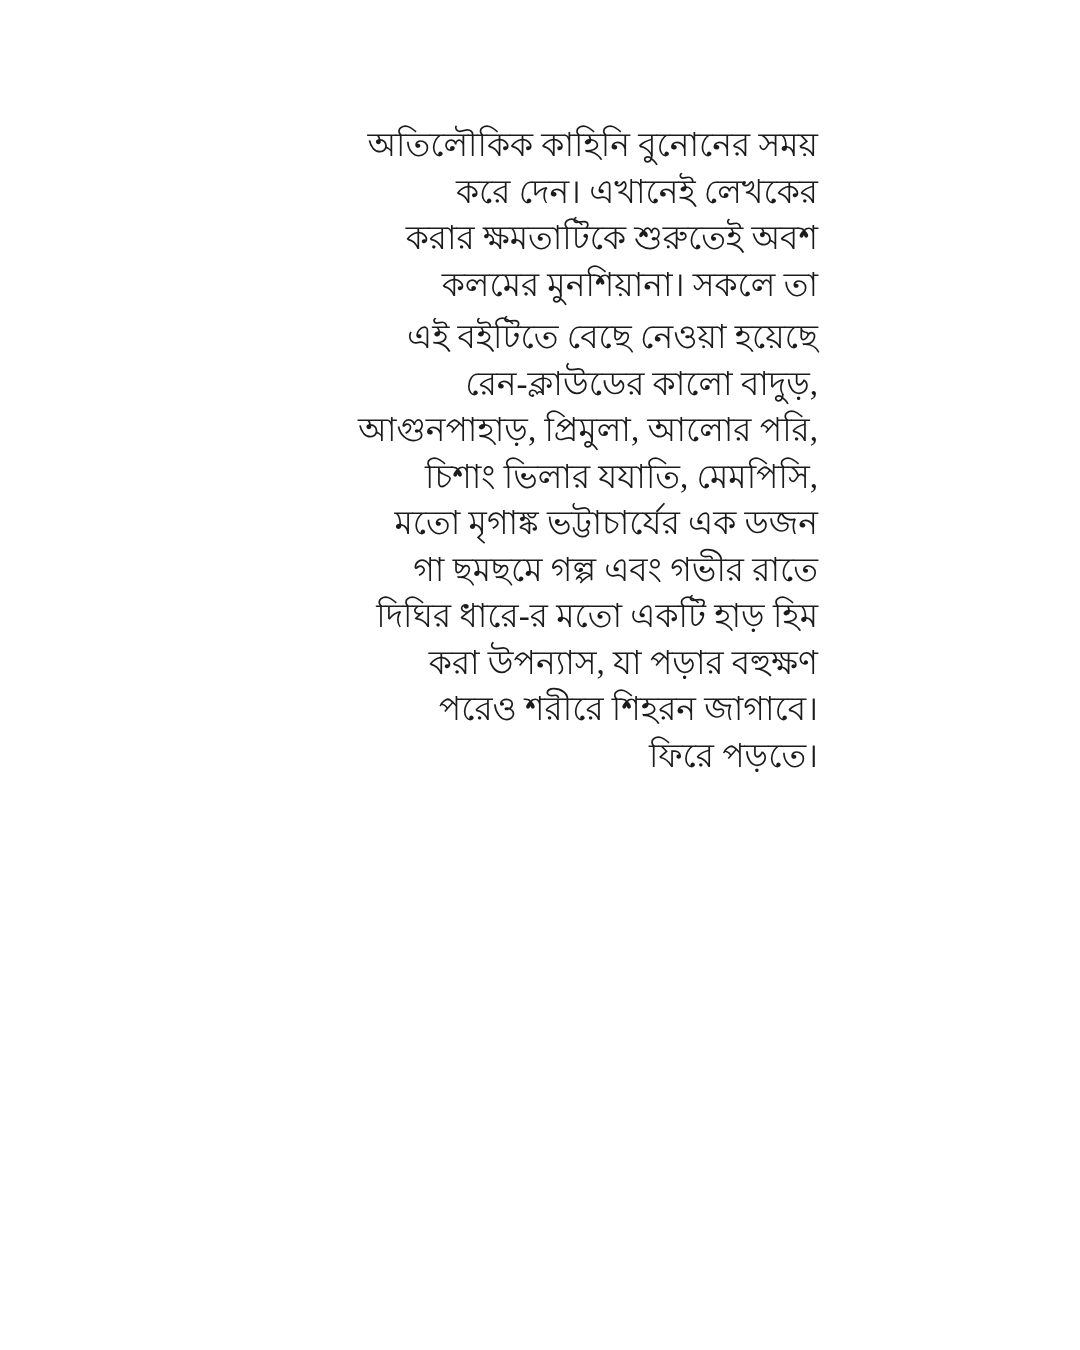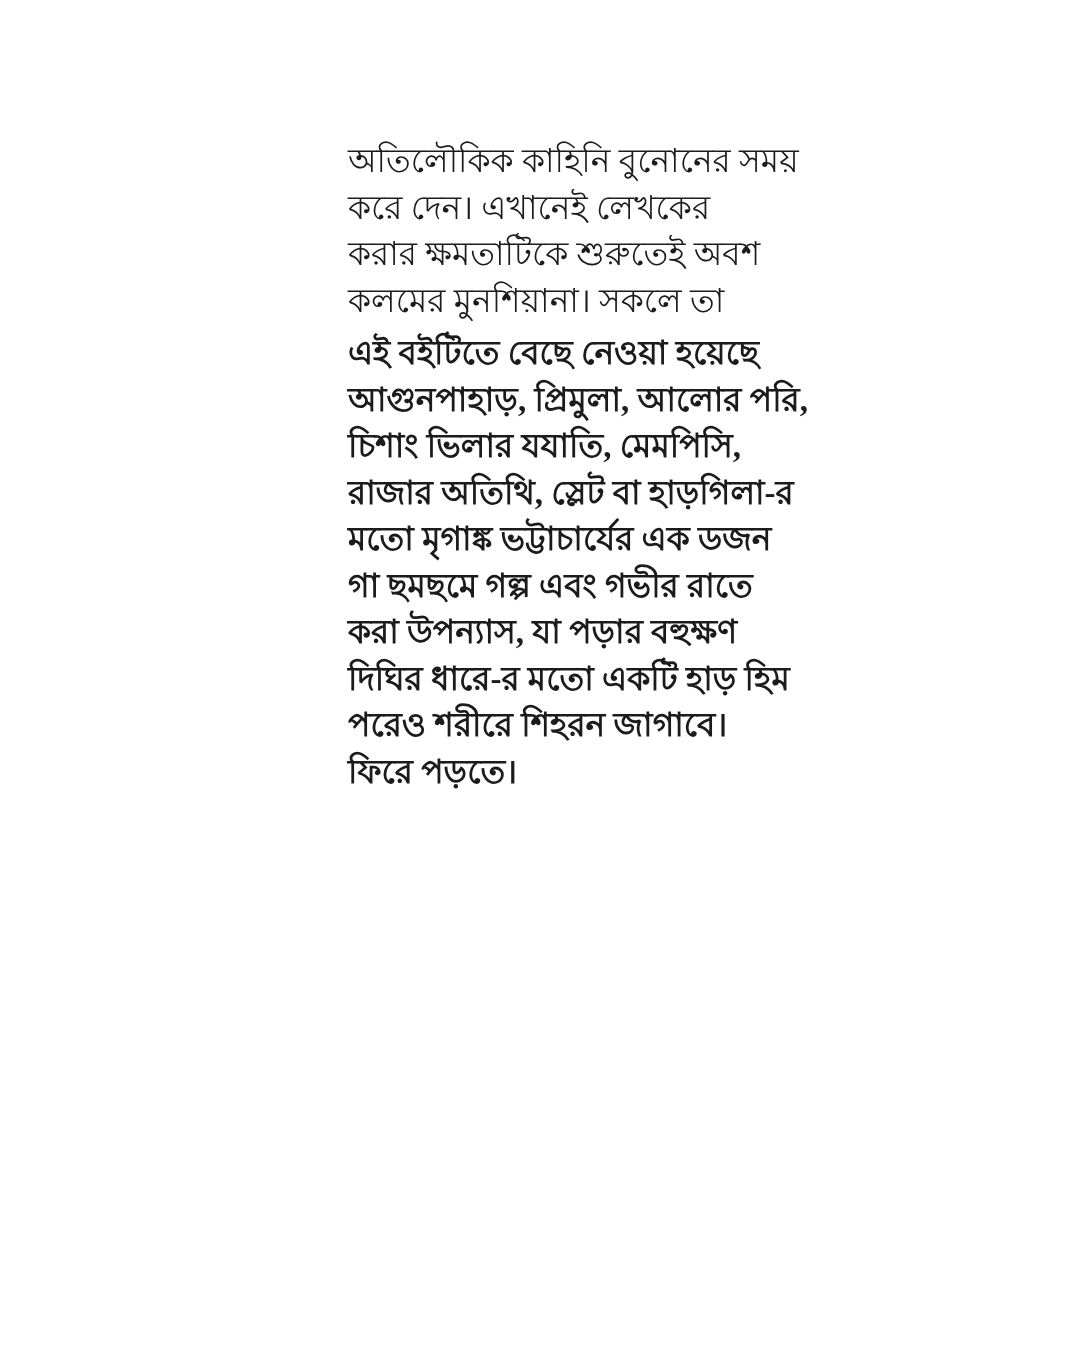--- a/index.html
+++ b/index.html
@@ -15,56 +15,55 @@
   }
   .page {
     position: relative;
     width: 1080px;
     height: 1350px;
     background: #ffffff;
   }
   .text-column {
     position: absolute;
     left: 348px;
-    top: 138px;
+    top: 122px;
     width: 470px;
     color: #1b1b1b;
     font-size: 33px;
     line-height: 46.5px;
-    text-align: left;
+    text-align: right;
     -webkit-font-smoothing: antialiased;
   }
   .paragraph {
     margin: 0 0 6px 0;
   }
   .paragraph:last-child {
     margin-bottom: 0;
-    font-weight: bold;
   }
   .line {
     white-space: nowrap;
   }
 </style>
 </head>
 <body>
 
 <div class="page">
   <div class="text-column">
       <div class="paragraph">
         <div class="line">অতিলৌকিক কাহিনি বুনোনের সময়</div>
         <div class="line">করে দেন। এখানেই লেখকের</div>
         <div class="line">করার ক্ষমতাটিকে শুরুতেই অবশ</div>
         <div class="line">কলমের মুনশিয়ানা। সকলে তা</div>
       </div>
       <div class="paragraph">
         <div class="line">এই বইটিতে বেছে নেওয়া হয়েছে</div>
+        <div class="line">রেন-ক্লাউডের কালো বাদুড়,</div>
         <div class="line">আগুনপাহাড়, প্রিমুলা, আলোর পরি,</div>
         <div class="line">চিশাং ভিলার যযাতি, মেমপিসি,</div>
-        <div class="line">রাজার অতিথি, স্লেট বা হাড়গিলা-র</div>
         <div class="line">মতো মৃগাঙ্ক ভট্টাচার্যের এক ডজন</div>
         <div class="line">গা ছমছমে গল্প এবং গভীর রাতে</div>
+        <div class="line">দিঘির ধারে-র মতো একটি হাড় হিম</div>
         <div class="line">করা উপন্যাস, যা পড়ার বহুক্ষণ</div>
-        <div class="line">দিঘির ধারে-র মতো একটি হাড় হিম</div>
         <div class="line">পরেও শরীরে শিহরন জাগাবে।</div>
         <div class="line">ফিরে পড়তে।</div>
       </div>
     </div>
 </div>
 
 </body></html>

